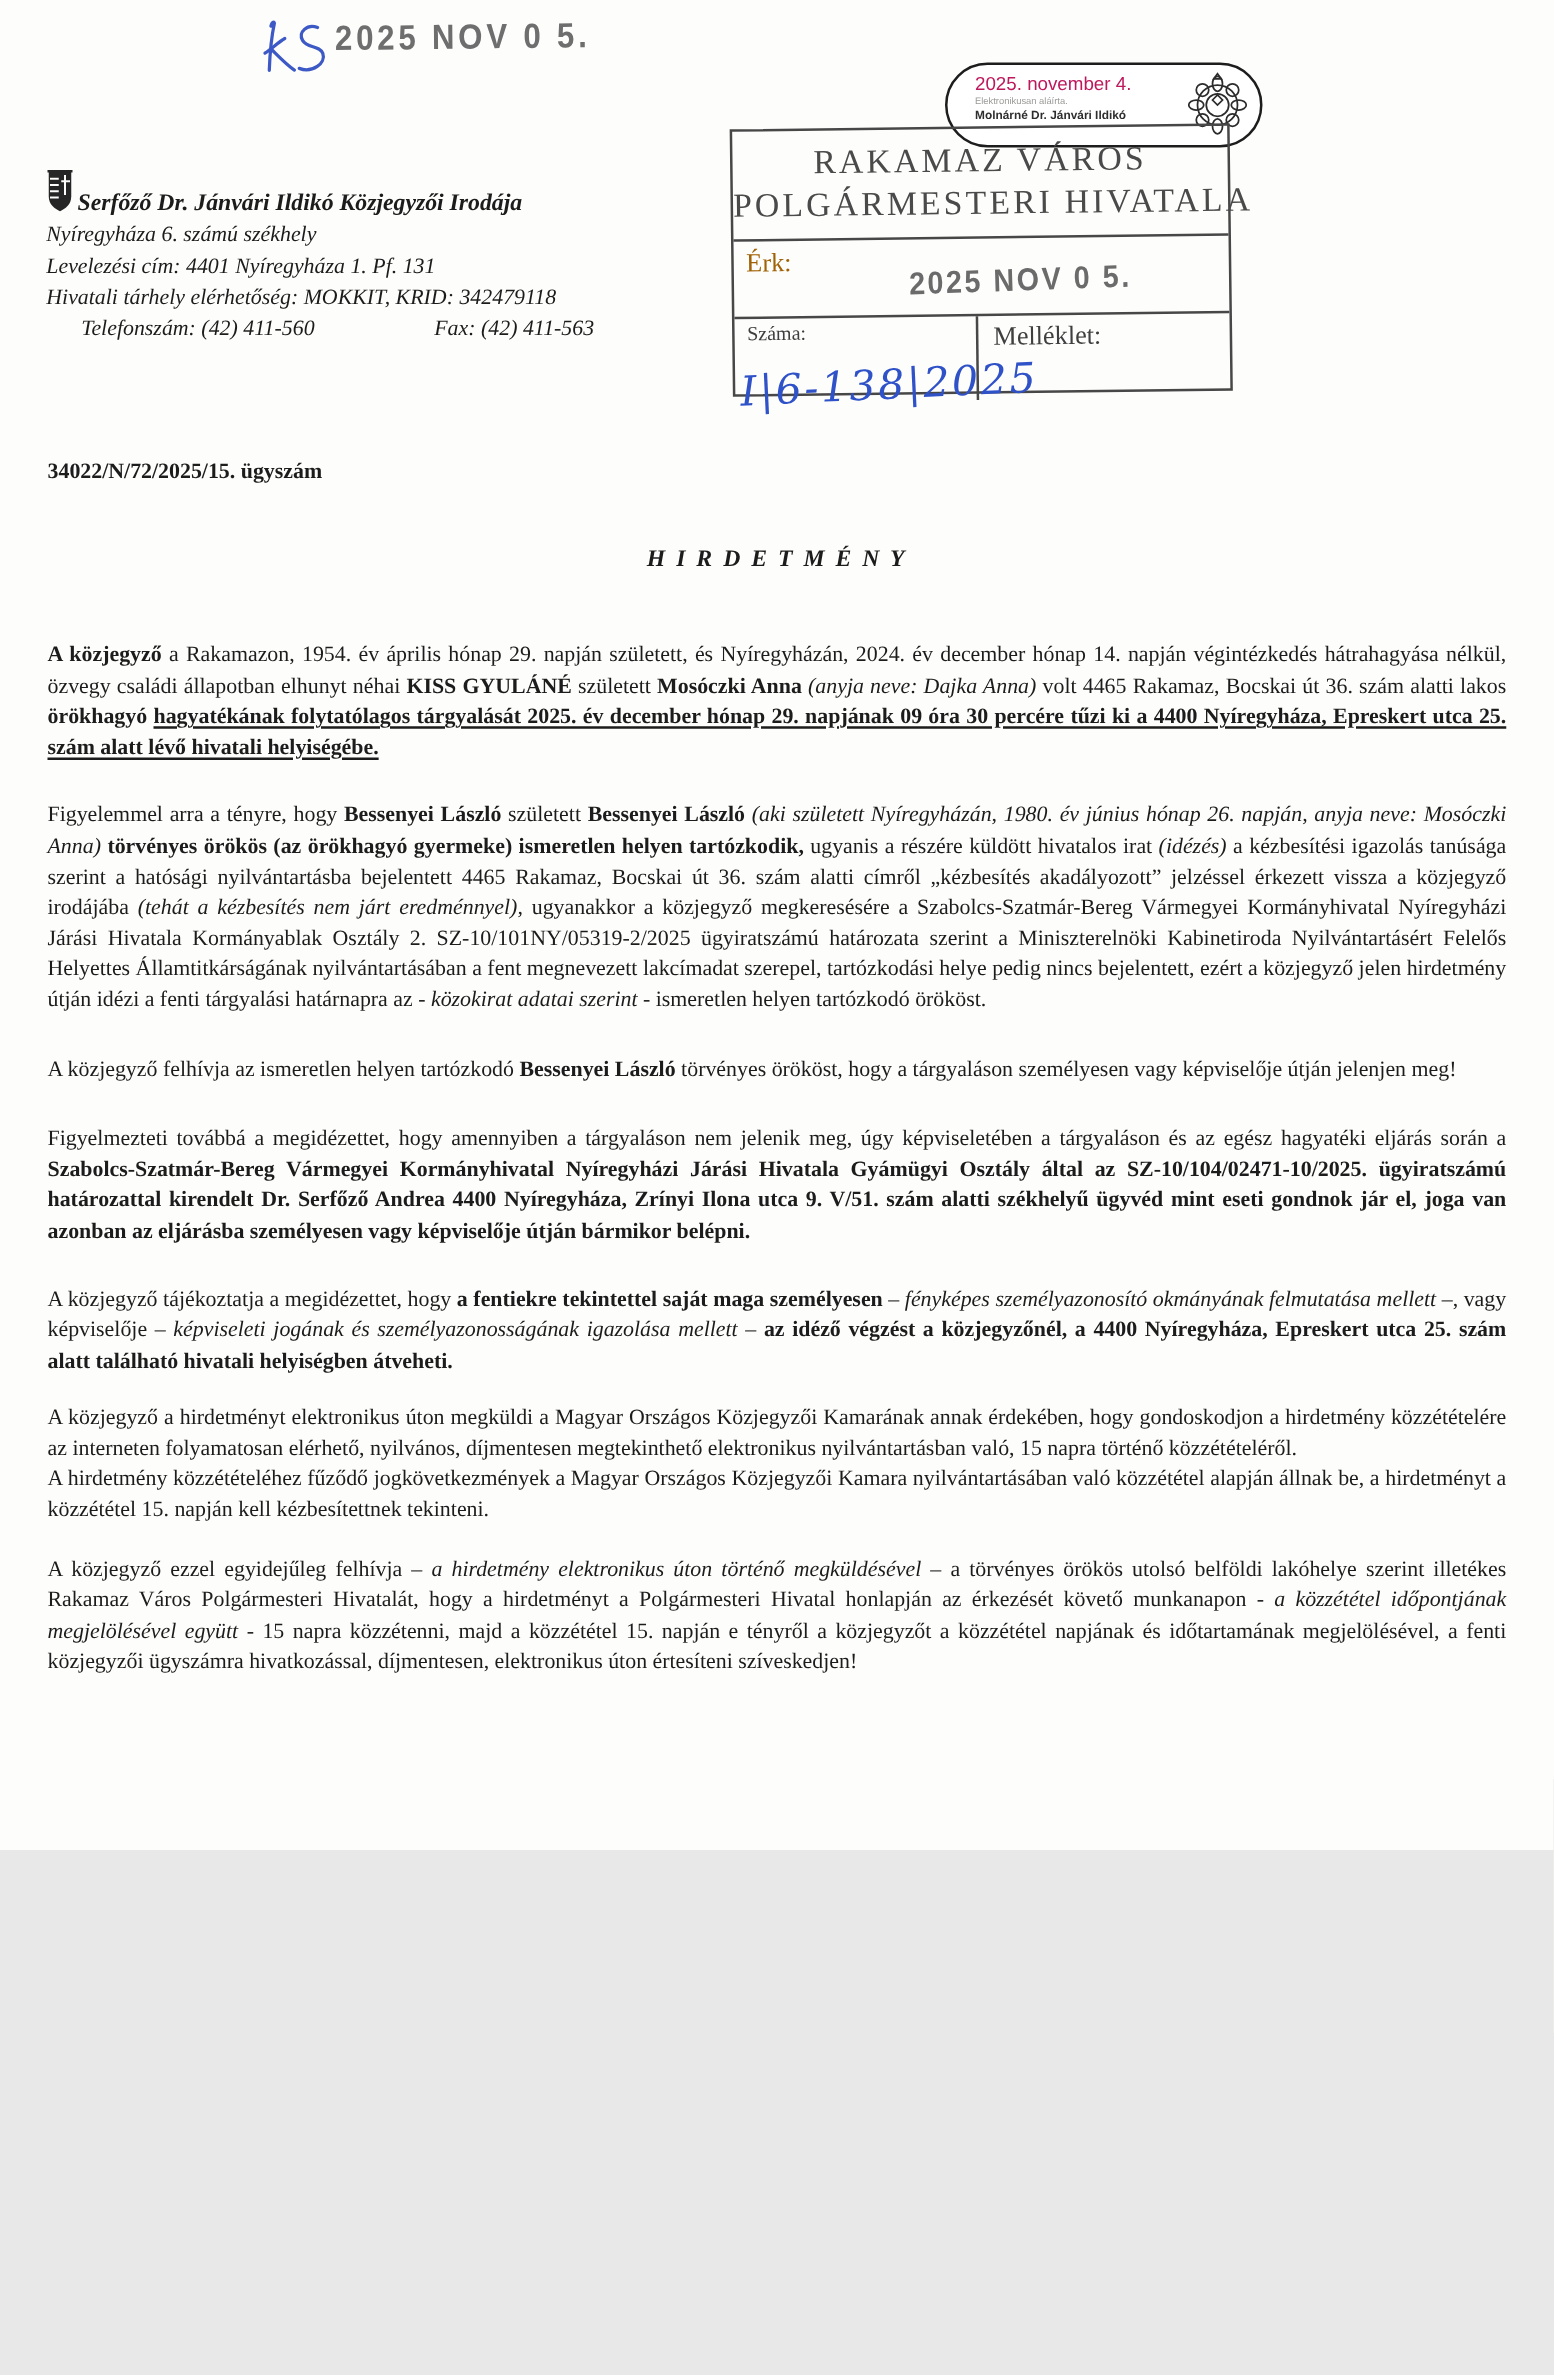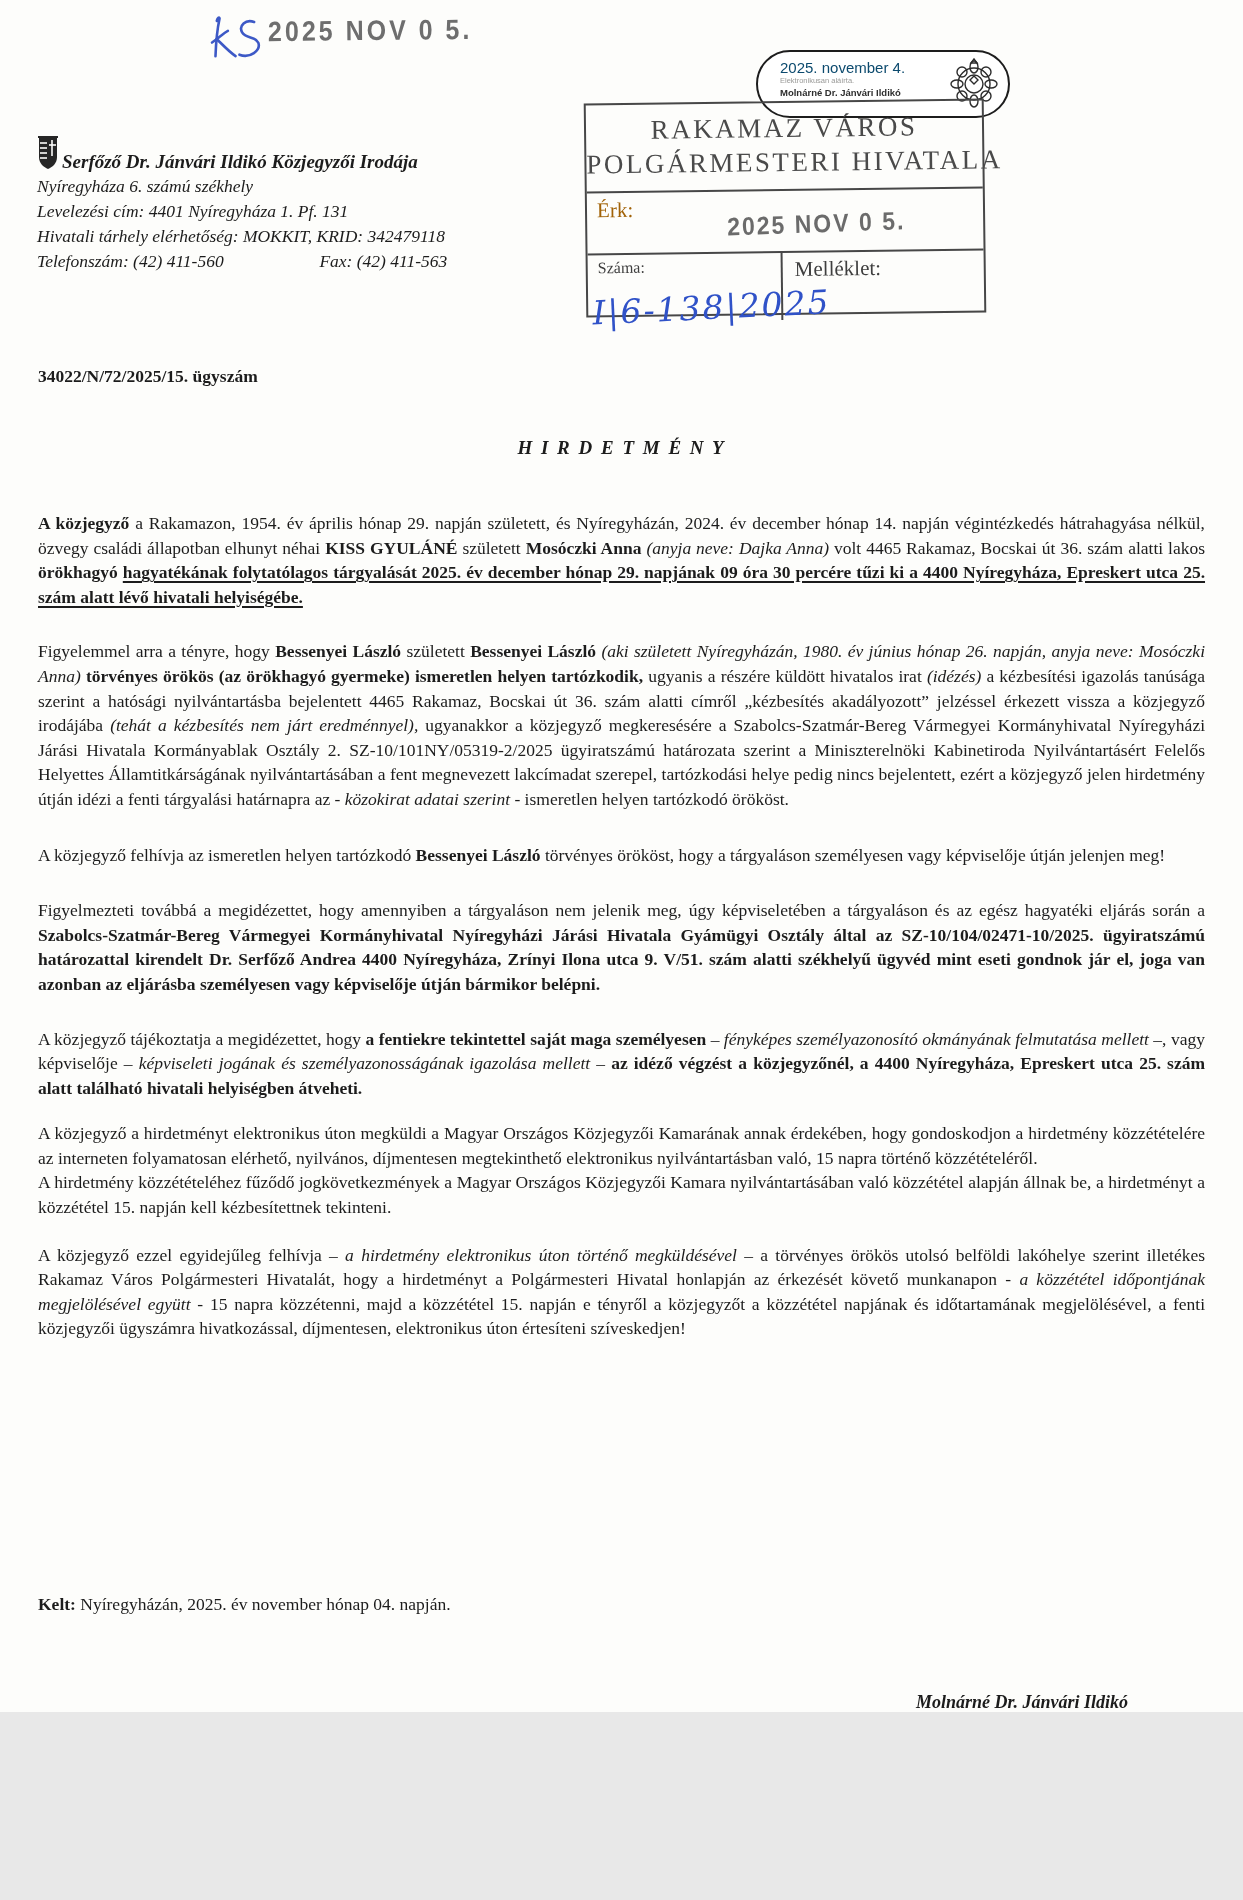--- a/index.html
+++ b/index.html
@@ -1,18 +1,18 @@
 <!DOCTYPE html>
 <html lang="hu"><head>
 <meta charset="utf-8">
 <style>
   html,body{margin:0;padding:0;background:#e8e8e8;}
   .page{
     position:relative;
-    width:1243px;height:1712px;
+    width:1243px;height:1480px;
     margin:0 auto;
     background:#fdfdfb;
     font-family:"Liberation Serif", serif;
     color:#1c1c1c;
     overflow:hidden;
   }
 
   
   .hand-initials{position:absolute;left:200px;top:10px;transform:rotate(-6deg);}
 
@@ -25,21 +25,21 @@
     white-space:nowrap;
   }
 
   
   .esign{
     position:absolute;left:756px;top:50px;width:254px;height:68px;
     border:2.5px solid #1d1d1d;border-radius:38px;
     box-sizing:border-box;padding:7px 62px 4px 22px;
     background:#fff;
   }
-  .esign-date{font-family:"Liberation Sans", sans-serif;font-size:15px;color:#0c4a6e;line-height:17px;}
+  .esign-date{font-family:"Liberation Sans", sans-serif;font-size:15px;color:#be185d;line-height:17px;}
   .esign-sub{font-family:"Liberation Sans", sans-serif;font-size:7.5px;color:#9a9a98;line-height:10px;}
   .esign-signer{font-family:"Liberation Sans", sans-serif;font-size:9.5px;font-weight:700;color:#2e2e2e;line-height:13px;}
   .esign-seal{position:absolute;right:7px;top:5px;}
 
   
   .office-stamp{
     position:absolute;left:585px;top:101px;width:400px;height:214px;
     border:2.5px solid #474747;box-sizing:border-box;
     transform:rotate(-0.7deg);
     color:#474747;overflow:visible;
@@ -69,21 +69,21 @@
     font-size:33px;color:#3052c8;transform:rotate(-2deg);
     white-space:nowrap;letter-spacing:2px;
   }
 
   
   .letterhead{position:absolute;left:37px;top:136px;width:640px;}
   .lh-namerow{display:flex;align-items:flex-end;}
   .lh-logo{flex:0 0 auto;margin-right:3px;}
   .lh-name{font-size:19px;font-weight:700;font-style:italic;line-height:24px;}
   .lh-line{font-size:17.5px;font-style:italic;line-height:25px;}
-  .lh-phone{display:inline-block;width:278px;}
+  .lh-phone{display:inline-block;width:278px;margin-left:28px;}
 
   
   .case-number{position:absolute;left:38px;top:366px;font-size:17.5px;font-weight:700;}
   .doc-title{position:absolute;left:0;top:437px;width:100%;text-align:center;
     font-size:19px;font-weight:700;font-style:italic;letter-spacing:2px;}
 
   
   .body{position:absolute;left:38px;top:511px;width:1167px;}
   .para{margin:0;font-size:17.5px;line-height:24.6px;text-align:justify;}
   .para.m30{margin-bottom:30px;}

